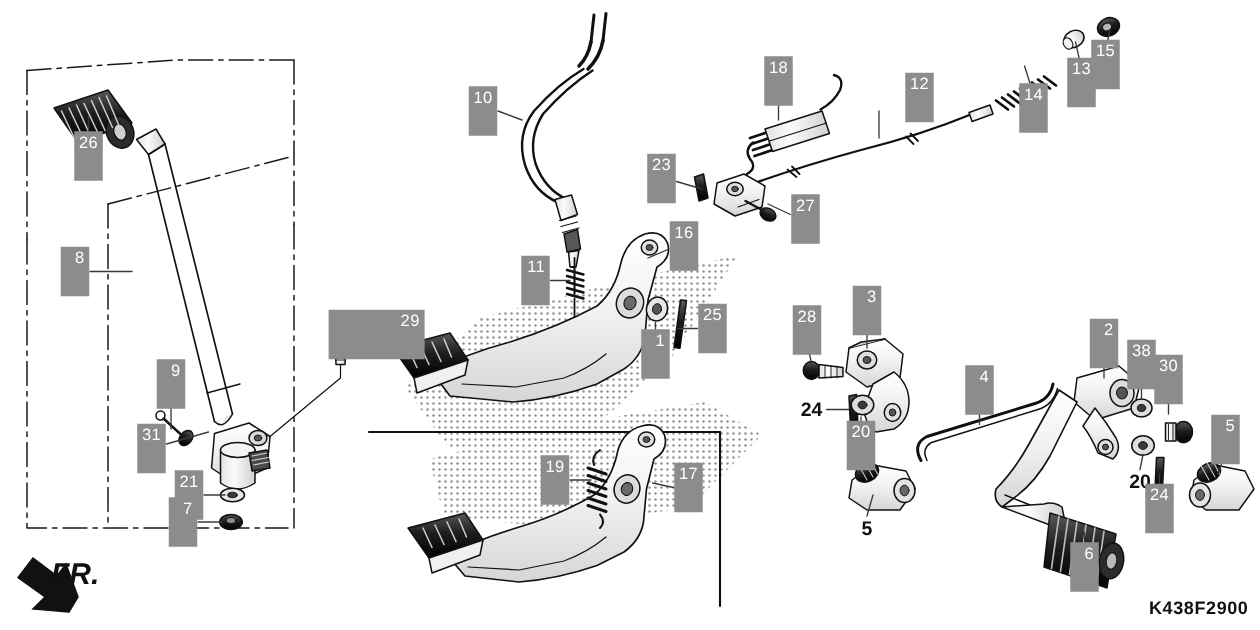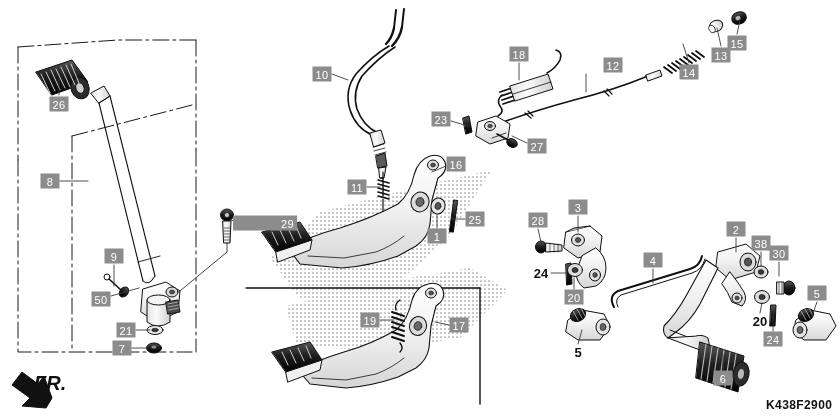--- a/index.html
+++ b/index.html
@@ -5,22 +5,22 @@
 <style>
   html,body{margin:0;padding:0;background:#ffffff;}
   body{width:840px;height:420px;overflow:hidden;
        font-family:"Liberation Sans",sans-serif;}
   #stage{position:relative;width:840px;height:420px;background:#fff;}
   #art{position:absolute;left:0;top:0;width:840px;height:420px;}
 
   
   .callout{position:absolute;background:#8c8c8c;color:#ffffff;
            font-family:"Liberation Sans",sans-serif;
-           font-size:11px;line-height:17px;height:15px;min-width:19px;
-           text-align:center;letter-spacing:0.3px;
+           font-size:11px;line-height:17px;height:33px;min-width:19px;
+           text-align:right;letter-spacing:0.3px;
            box-sizing:border-box;padding:0 3px;
            transform:translate(-50%,-50%);
            user-select:none;}
   .plainlabel{position:absolute;color:#111;font-weight:bold;
               font-family:"Liberation Sans",sans-serif;
               font-size:13px;line-height:13px;
               transform:translate(-50%,-50%);user-select:none;}
   #diagcode{position:absolute;color:#111;font-weight:bold;
             font-size:12px;font-family:"Liberation Sans",sans-serif;
             letter-spacing:0.4px;}
@@ -438,24 +438,24 @@
   </svg>
 
   <div id="frlabel" style="left:34px;top:372px;">FR.</div>
 
   <div id="diagcode" style="left:754px;top:398px;margin-left:12px;">K438F2900</div>
 
   <div id="callout-layer">
       <div class="callout" style="left: 59px; top: 104px;">26</div>
       <div class="callout" style="left: 50px; top: 181px;">8</div>
       <div class="callout" style="left: 114px; top: 256px;">9</div>
-      <div class="callout" style="left: 101px; top: 299px;">50</div>
+      <div class="callout" style="left: 101px; top: 299px;">31</div>
       <div class="callout" style="left: 126px; top: 330px;">21</div>
       <div class="callout" style="left: 122px; top: 348px;">7</div>
-      <div class="callout" style="left: 265px; top: 223px; padding-left: 48px;">29</div>
+      <div class="callout" style="left: 251px; top: 223px; padding-left: 48px;">29</div>
       <div class="callout" style="left: 322px; top: 74px;">10</div>
       <div class="callout" style="left: 357px; top: 187px;">11</div>
       <div class="callout" style="left: 456px; top: 164px;">16</div>
       <div class="callout" style="left: 437px; top: 236px;">1</div>
       <div class="callout" style="left: 475px; top: 219px;">25</div>
       <div class="callout" style="left: 370px; top: 320px;">19</div>
       <div class="callout" style="left: 459px; top: 325px;">17</div>
       <div class="callout" style="left: 441px; top: 119px;">23</div>
       <div class="callout" style="left: 519px; top: 54px;">18</div>
       <div class="callout" style="left: 586px; top: 65px; margin-left: 27px;">12</div>

